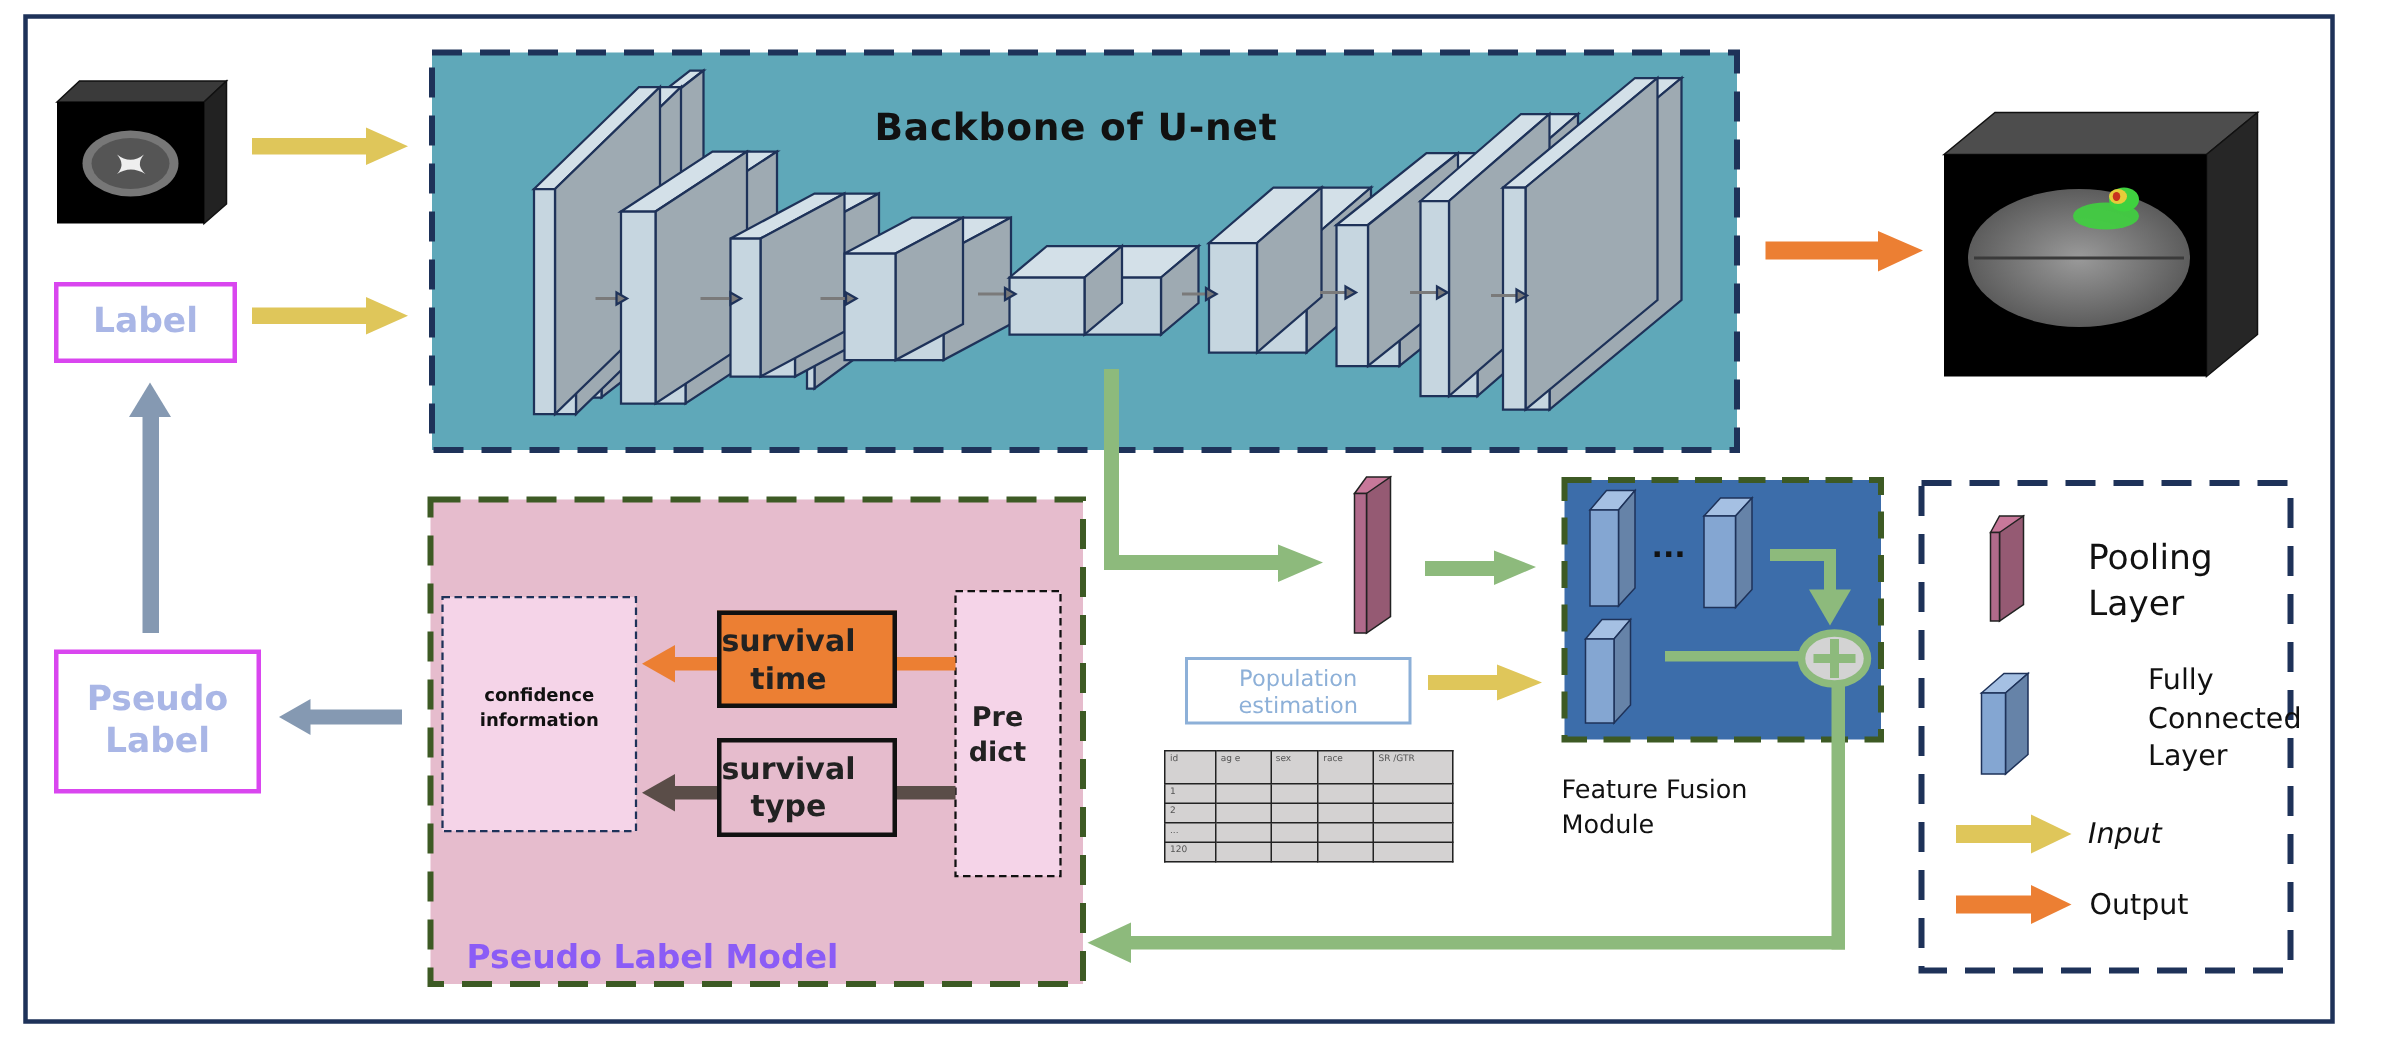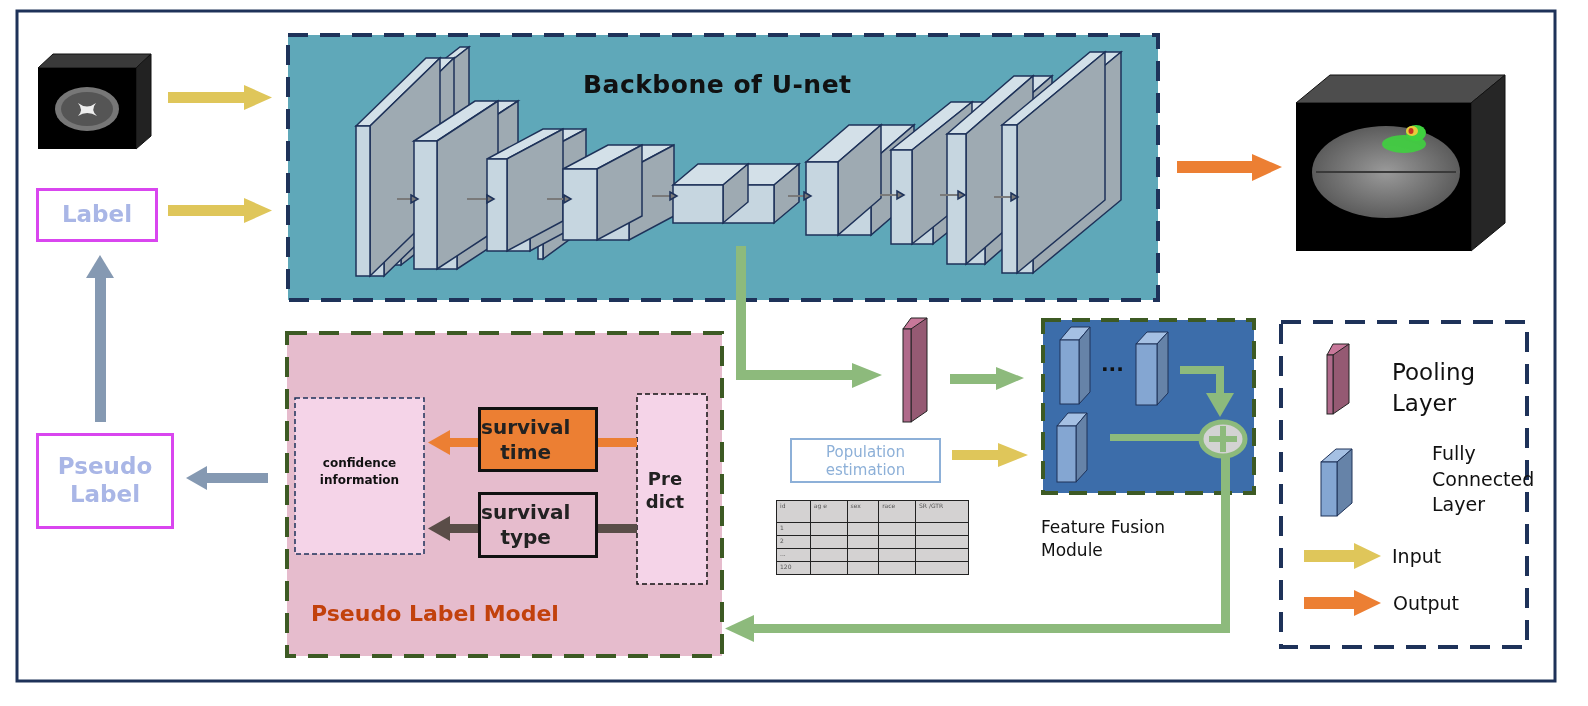--- a/index.html
+++ b/index.html
@@ -282,21 +282,21 @@
     <div>survival</div>
     <div>type</div>
   </div>
 </div>
 
 <div class="txt bold center" style="left:637px;top:468px;width:56px;font-size:18px;line-height:1.25;color:#222;">
   <div>Pre</div>
   <div>dict</div>
 </div>
 
-<div class="txt bold" style="left:311px;top:601px;font-size:22px;color:#c2410c;">Pseudo Label Model</div>
+<div class="txt bold" style="left:311px;top:626px;font-size:22px;color:#8b5cf6;">Pseudo Label Model</div>
 
 <div class="pop-box" style="left:790px;top:438px;width:151px;height:45px;">
   <div>
     <div>Population</div>
     <div>estimation</div>
   </div>
 </div>
 
 <table class="pop" style="left:776px;top:500px;width:193px;">
   <thead>
@@ -349,14 +349,14 @@
 
 <div class="txt" style="left:1392px;top:357px;font-size:23px;line-height:1.35;">
   <div>Pooling</div>
   <div>Layer</div>
 </div>
 <div class="txt" style="left:1392px;top:441px;font-size:19px;line-height:1.35;margin-left:40px;">
   <div>Fully</div>
   <div>Connected</div>
   <div>Layer</div>
 </div>
-<div class="txt" style="left:1392px;top:545px;font-size:19px;">Input</div>
+<div class="txt" style="left:1392px;top:545px;font-size:19px;font-style:italic;">Input</div>
 <div class="txt" style="left:1393px;top:592px;font-size:19px;">Output</div>
 
 </body></html>

